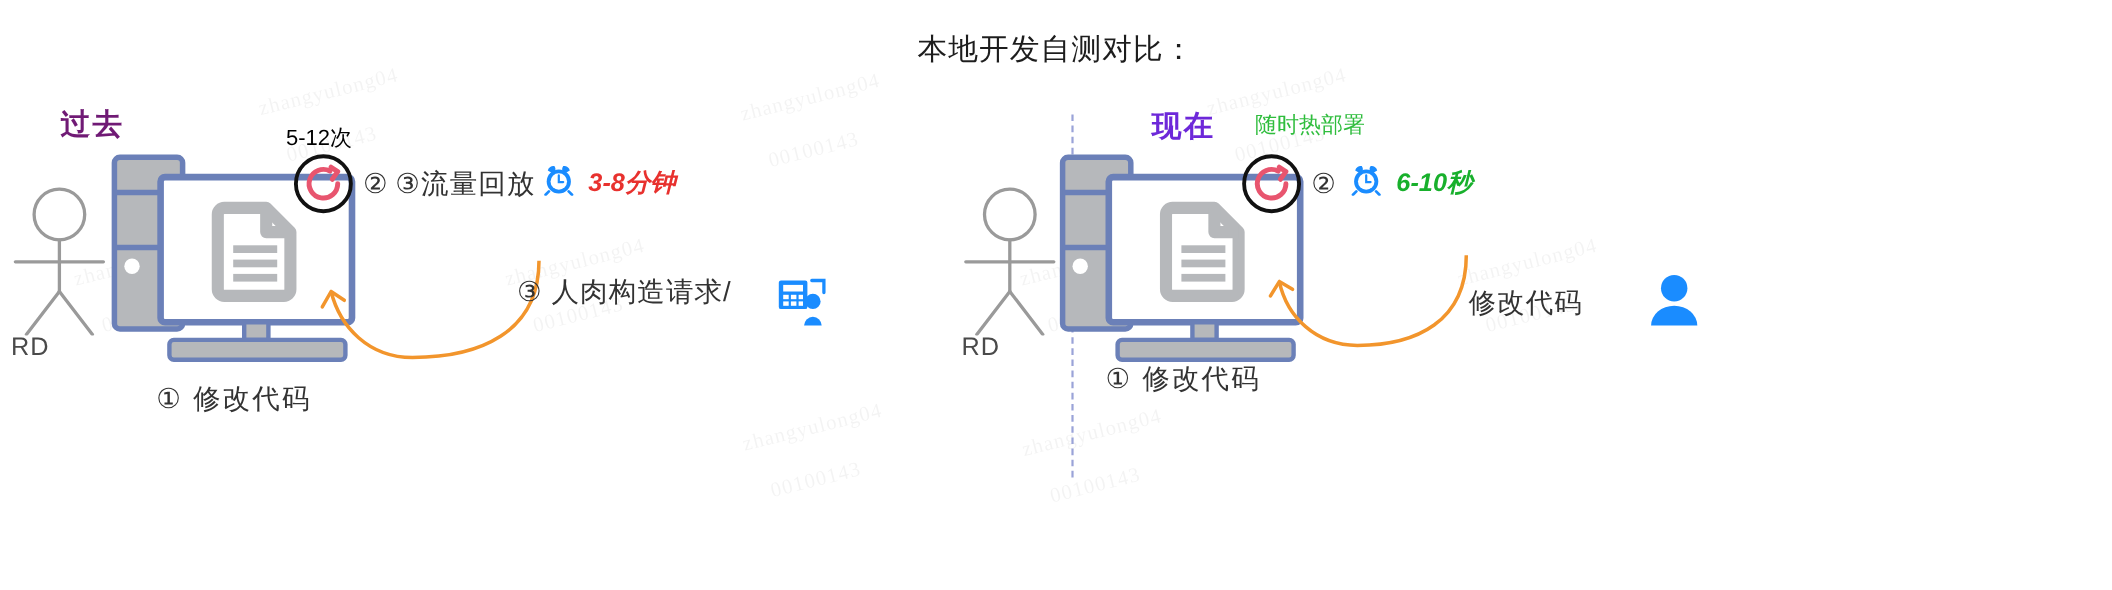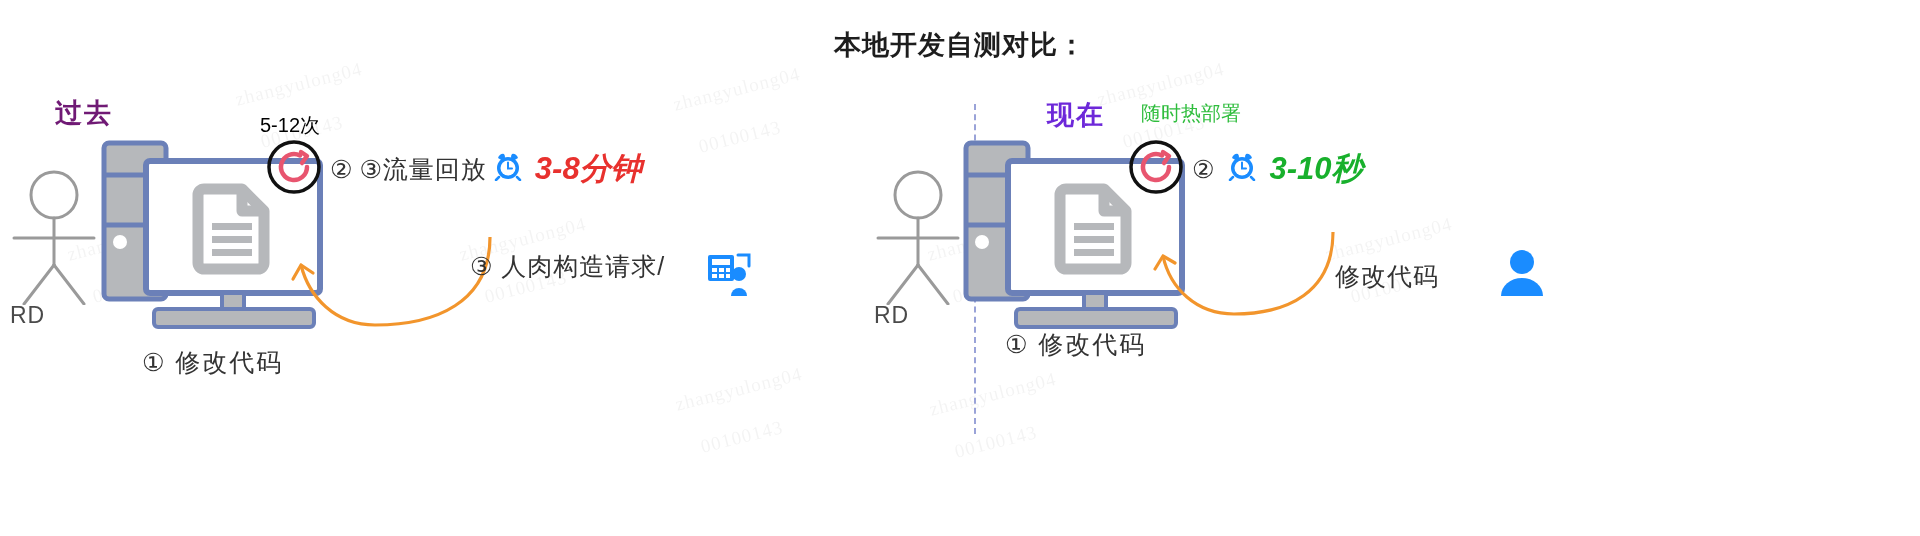--- a/index.html
+++ b/index.html
@@ -20,21 +20,21 @@
     font-family:"Liberation Serif","DejaVu Serif",serif;
     pointer-events:none;user-select:none;
     letter-spacing:1px;
   }
   .wm b{font-weight:normal;display:block;margin-left:26px;}
 
   
   #title{
     position:absolute;left:0;top:27px;width:1920px;
     text-align:center;
-    font-size:27px;font-weight:bold;color:#1d1d1d;
+    font-size:27px;font-weight:normal;color:#1d1d1d;
     letter-spacing:1px;
   }
 
   
   #divider{
     position:absolute;left:974px;top:104px;
     width:0;height:330px;
     border-left:2px dashed #9aa3d8;
   }
 
@@ -75,21 +75,21 @@
 
   
   .step2{
     position:absolute;display:flex;align-items:center;white-space:nowrap;
     font-size:25px;color:#333;letter-spacing:1px;
   }
   #step2-left{left:330px;top:148px;}
   #step2-right{left:1192px;top:148px;}
   .step2 .circ-num{font-size:25px;margin-right:6px;}
   .step2 .dur{
-    font-style:italic;font-weight:bold;font-size:31px;margin-left:12px;
+    font-style:italic;font-weight:bold;font-size:23px;margin-left:12px;
     letter-spacing:0px;
   }
   #dur-left{color:#e8312e;}
   #dur-right{color:#18b02c;}
   .clock{margin-left:6px;display:inline-block;vertical-align:middle;}
 
   
   .step3{
     position:absolute;display:flex;align-items:flex-start;white-space:nowrap;
     font-size:25px;color:#333;letter-spacing:1px;line-height:1.42;
@@ -301,21 +301,21 @@
     <svg width="30" height="30" viewBox="0 0 30 30">
       <path d="M5 7 a5 5 0 0 1 6 -4 a5 5 0 0 1 -1 7 z" fill="#1a8cff"></path>
       <path d="M25 7 a5 5 0 0 0 -6 -4 a5 5 0 0 0 1 7 z" fill="#1a8cff"></path>
       <circle cx="15" cy="17" r="11" fill="#1a8cff"></circle>
       <circle cx="15" cy="17" r="7.5" fill="#ffffff"></circle>
       <path d="M15 11.5 v6 h4" stroke="#1a8cff" stroke-width="2" fill="none" stroke-linecap="round"></path>
       <line x1="6" y1="26" x2="3" y2="29" stroke="#1a8cff" stroke-width="2.5" stroke-linecap="round"></line>
       <line x1="24" y1="26" x2="27" y2="29" stroke="#1a8cff" stroke-width="2.5" stroke-linecap="round"></line>
     </svg>
   </span>
-  <span class="dur" id="dur-right">3-10秒</span>
+  <span class="dur" id="dur-right">6-10秒</span>
 </div>
 
 <div class="arrow" id="arrow-right">
   <svg width="190" height="100" viewBox="0 0 190 100">
     <path d="M185 10 C185 70 140 92 86 92 C48 92 22 66 15 34" fill="none" stroke="#f2952c" stroke-width="3.2"></path>
     <path d="M15 34 l-8 13 M15 34 l12 7" fill="none" stroke="#f2952c" stroke-width="3.2" stroke-linecap="round"></path>
   </svg>
 </div>
 
 <div class="step3" id="step3-right">

